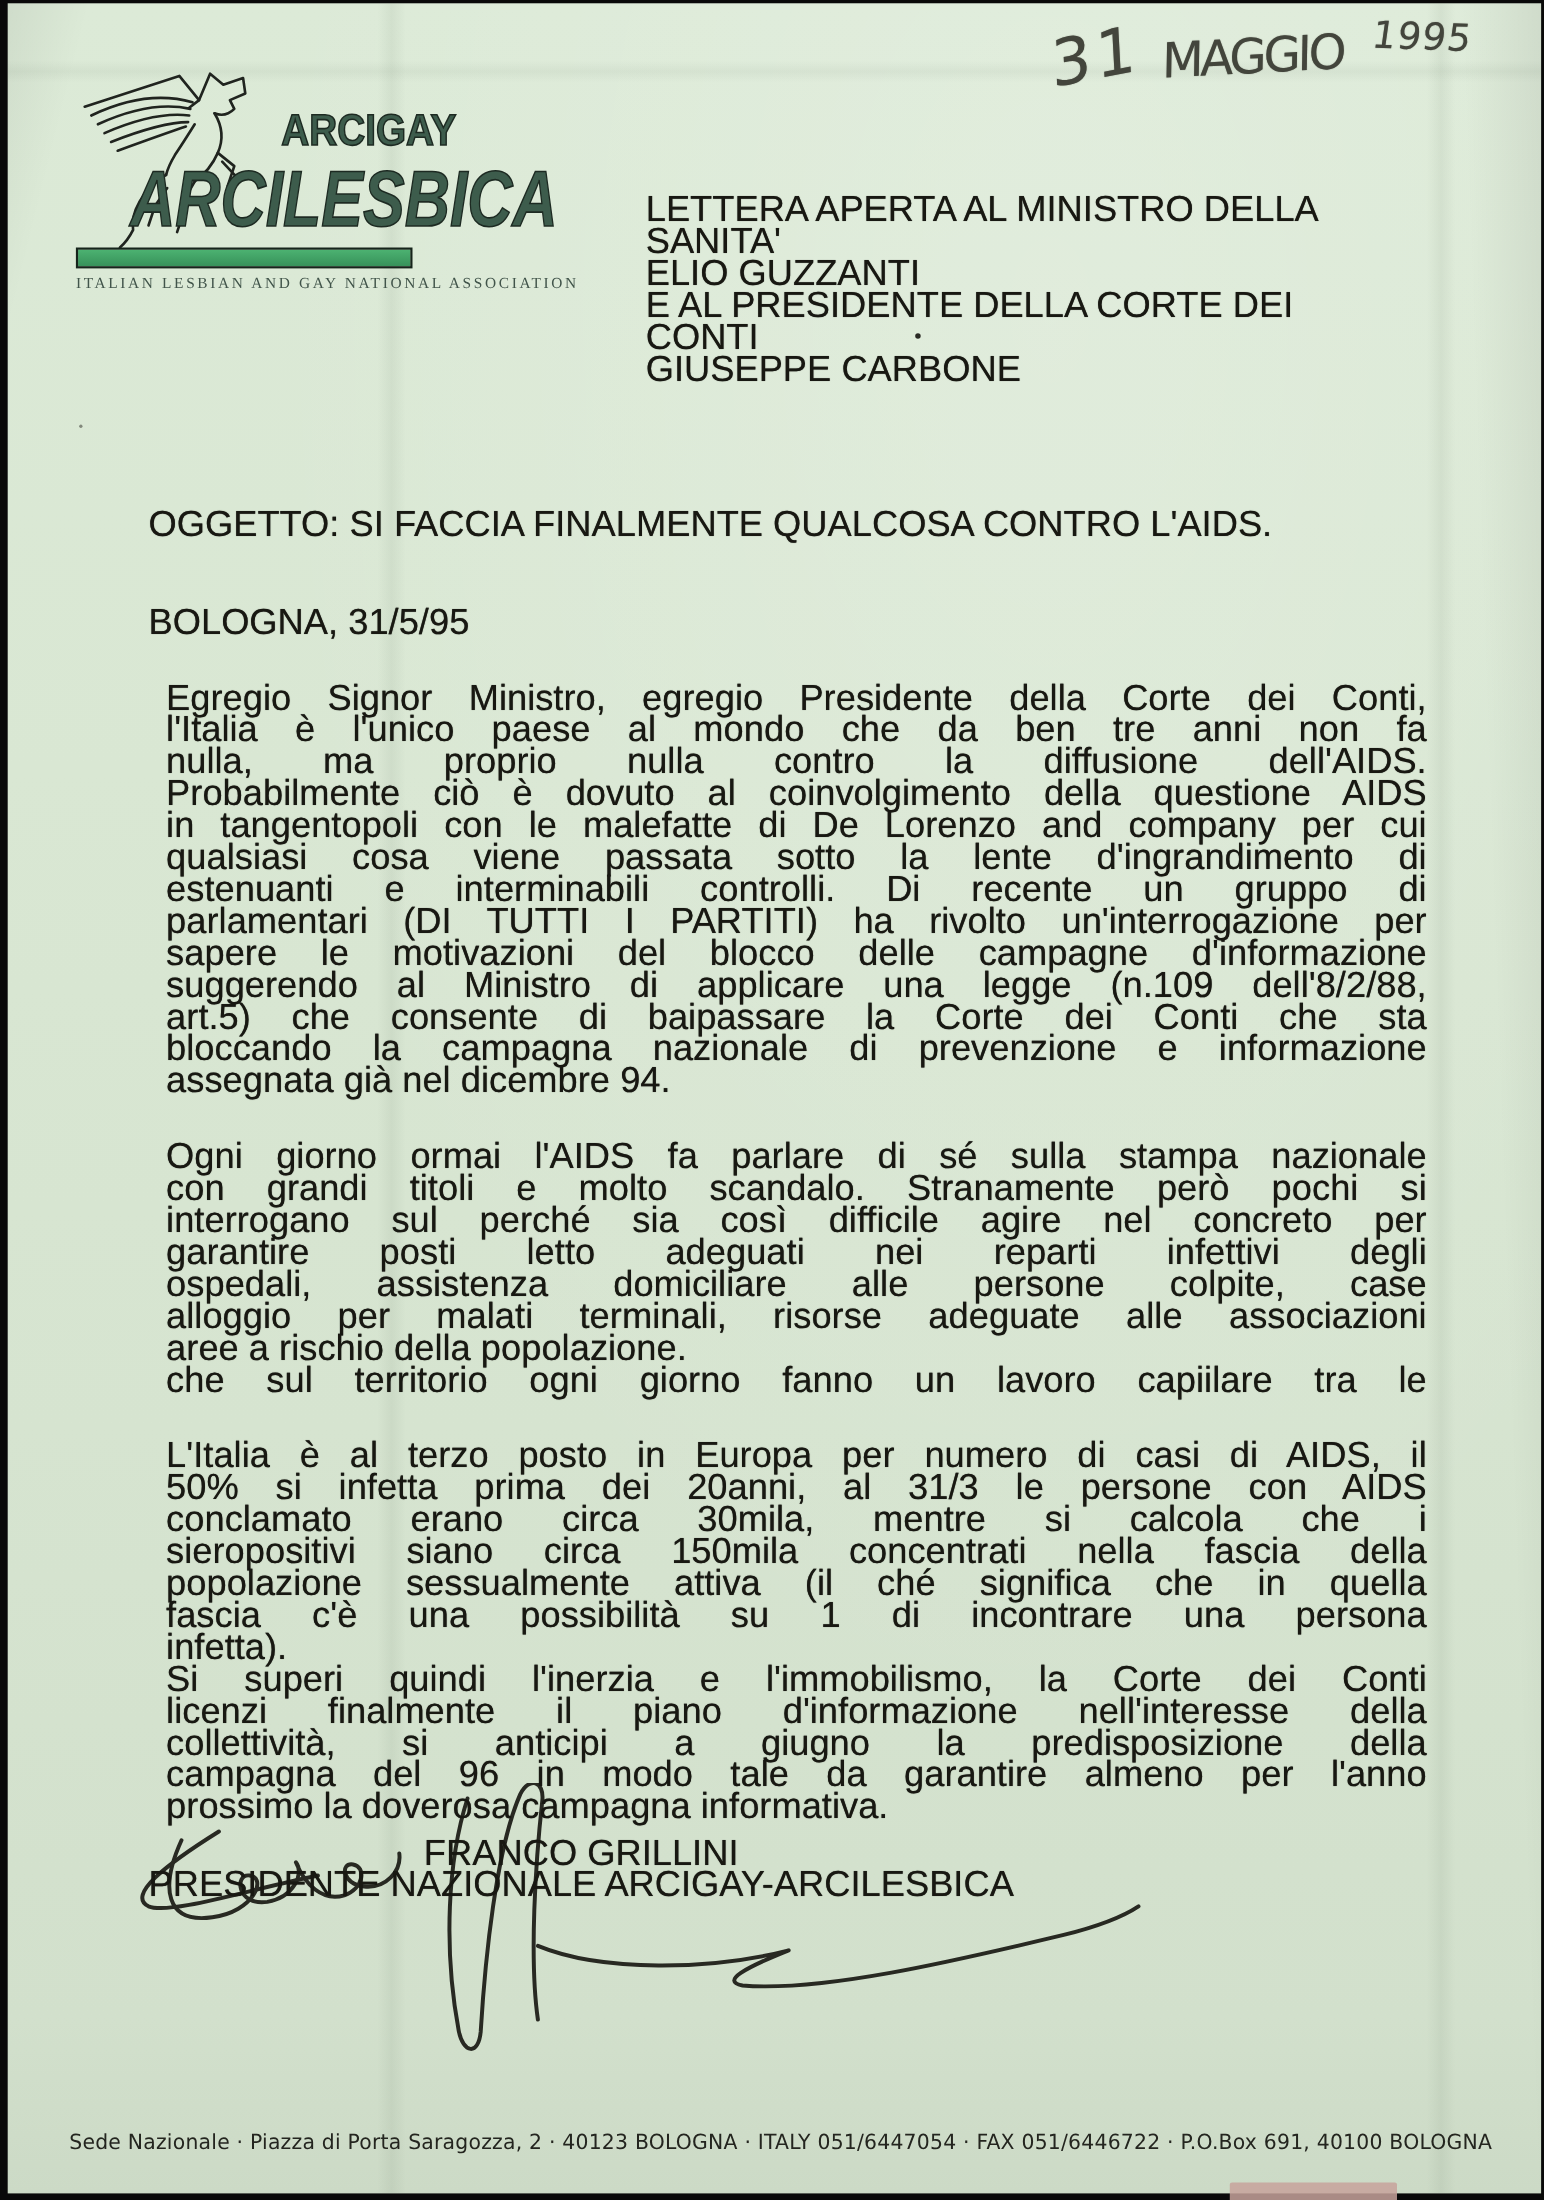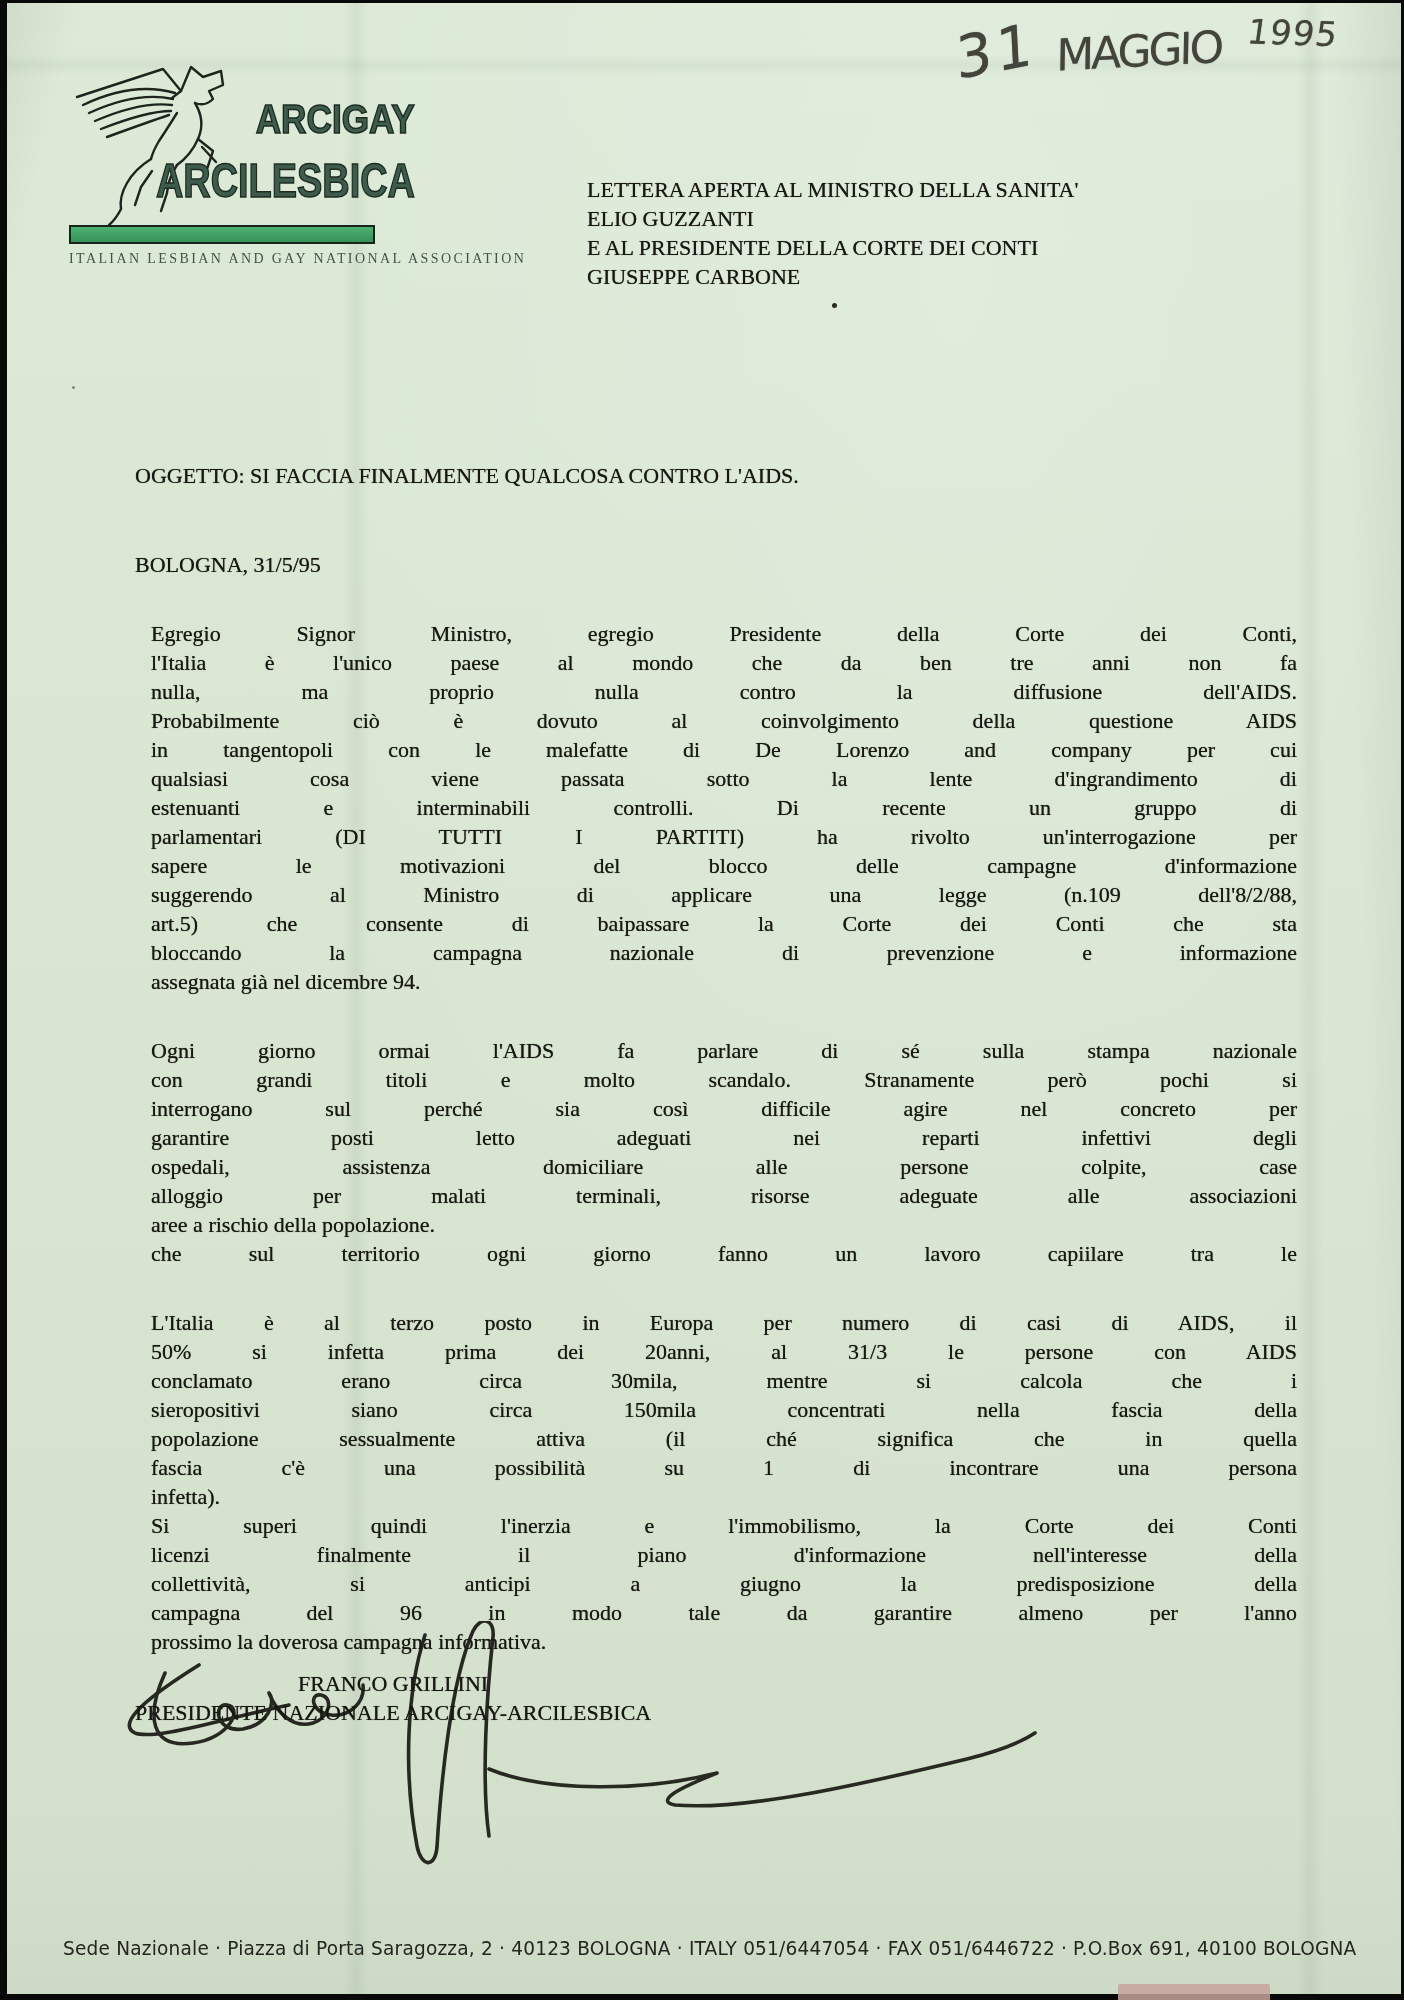--- a/index.html
+++ b/index.html
@@ -33,31 +33,31 @@
   .hand-date .y{display:inline-block;font-size:34px;transform:translateY(-16px) rotate(4deg) skewX(-6deg);letter-spacing:1px;margin-left:22px;}
 
   
   .logo{position:absolute;left:40px;top:44px;width:340px;height:230px;}
   .logo svg.pegasus{position:absolute;left:8px;top:4px;}
   .logo-title{position:absolute;right:-28px;width:400px;text-align:right;
     font-family:"Liberation Sans",sans-serif;font-weight:bold;color:#3d5c4c;
     -webkit-text-stroke:1.5px #1d2a22;text-stroke:1.5px #1d2a22;line-height:1;}
   .logo-title.l1{top:52px;font-size:40px;}
   .logo-title.l1 span{display:inline-block;transform:scaleX(.88);transform-origin:right;}
-  .logo-title.l2{top:110px;font-size:48px;}
+  .logo-title.l2{top:98px;font-size:72px;font-style:italic;}
   .logo-title.l2 span{display:inline-block;transform:scaleX(.79);transform-origin:right;}
   .logo-bar{position:absolute;left:22px;top:178px;width:302px;height:15px;
     background:linear-gradient(180deg,#4cb271,#37915a);border:2px solid #16241b;}
   .logo-tagline{position:absolute;left:22px;top:204px;width:330px;
     font-family:"Liberation Serif",serif;font-size:14px;letter-spacing:2.4px;
     color:#41544a;white-space:nowrap;}
 
   
-  .mono{font-family:Liberation Serif, serif;
-    font-size:22px;line-height:29px;color:#181812;
+  .mono{font-family:Liberation Sans, sans-serif;
+    font-size:33px;line-height:29px;color:#181812;
     text-shadow:0 0 .7px rgba(10,10,5,.75);}
   .recipient{position:absolute;left:580px;top:172px;width:660px;}
   .subject{position:absolute;left:128px;top:458px;width:1000px;white-space:nowrap;}
   .dateline{position:absolute;left:128px;top:547px;white-space:nowrap;}
   .body-text{position:absolute;left:144px;top:616px;width:1146px;}
   .para{margin:0;}
   .para.gap{margin-top:40px;}
   .tline{text-align:justify;text-align-last:justify;}
   .tline.last{text-align:justify;text-align-last:auto;}
   .sig-block{position:absolute;left:128px;top:1666px;white-space:nowrap;text-align:center;}

